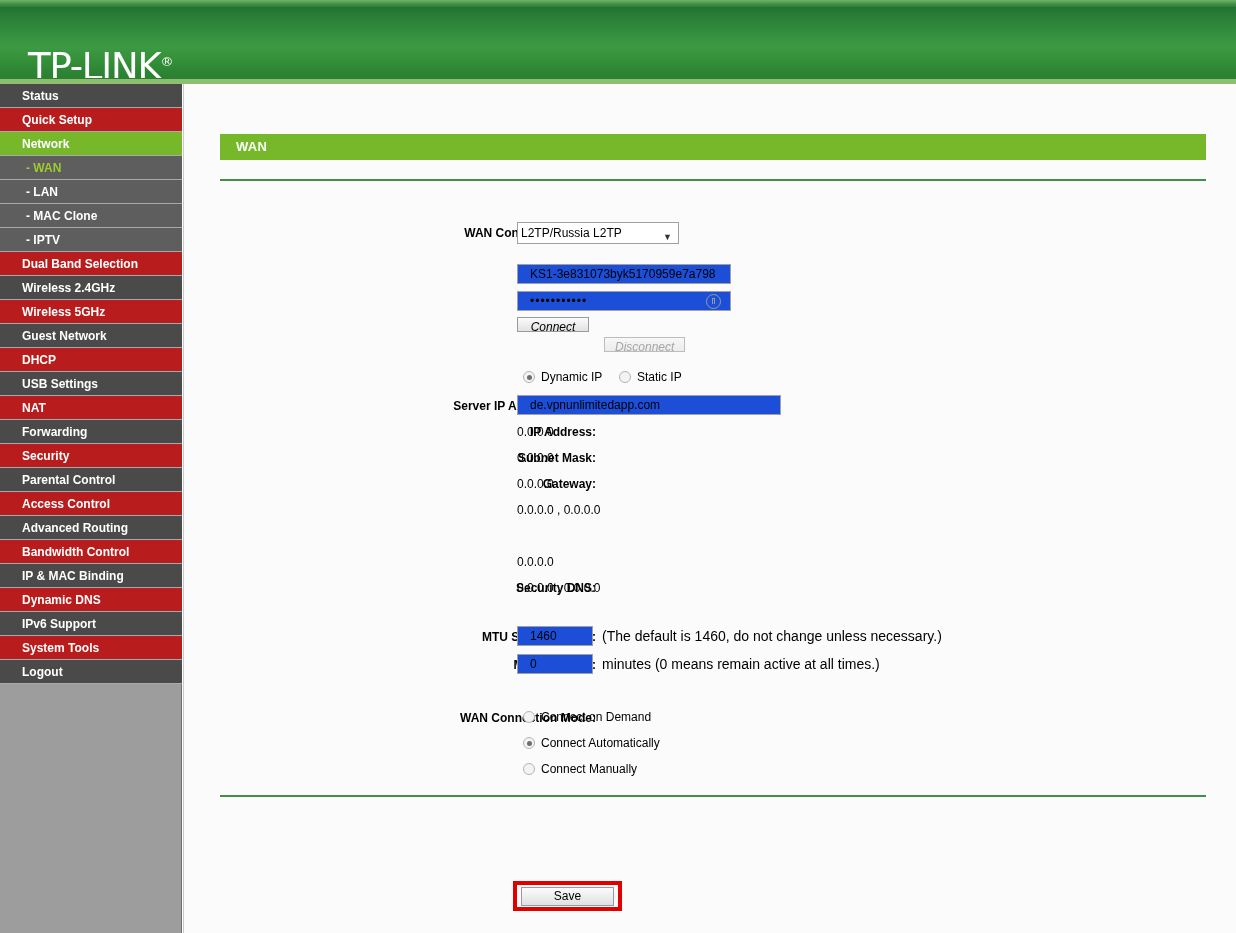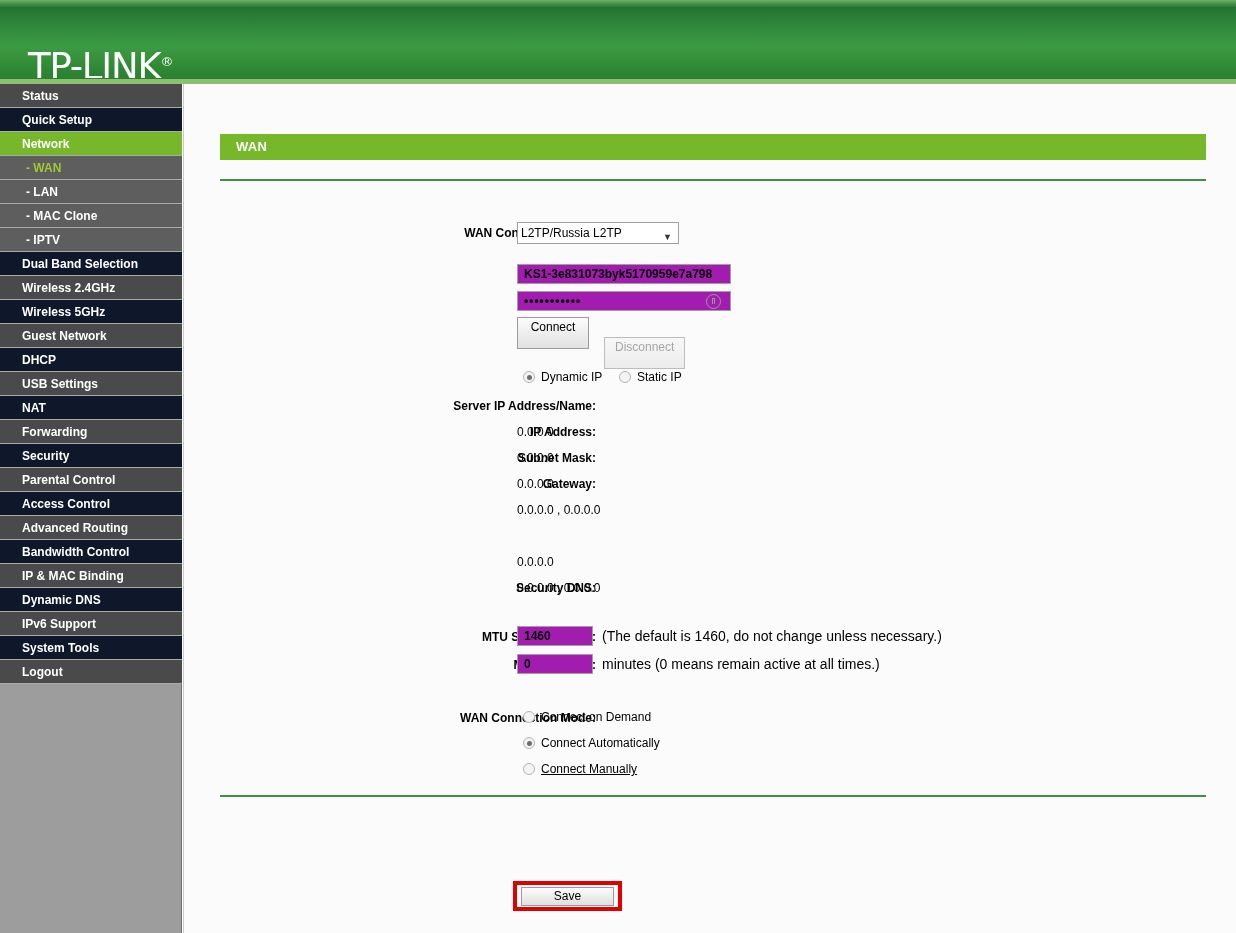--- a/index.html
+++ b/index.html
@@ -87,21 +87,21 @@
     box-sizing: border-box;
     color: #ffffff;
     font-size: 12px;
     font-weight: bold;
     background: #4a4a4a;
     border-bottom: 1px solid #a9a9a9;
     white-space: nowrap;
     overflow: hidden;
   }
   .menu-item.alt {
-    background: #0f172a;
+    background: #b91c1c;
   }
   .menu-item.active {
     background: #76b82a;
     color: #ffffff;
   }
   .menu-item.sub {
     background: #5e5e5e;
     padding-left: 26px;
     font-weight: bold;
   }
@@ -178,28 +178,27 @@
     white-space: nowrap;
   }
 
   
   .txt {
     position: absolute;
     left: 333px;
     height: 20px;
     box-sizing: border-box;
     border: 1px solid #a0a0a0;
-    background: #a21caf;
+    background: #1d4ed8;
     font-family: "Liberation Sans", sans-serif;
     font-size: 12px;
     color: #000000;
-    padding: 0 6px;
+    padding: 0 12px;
     line-height: 18px;
     outline: none;
-    font-weight: bold;
   }
   .txt.user   { width: 214px; }
   .txt.pass   { width: 214px; padding-right: 22px; letter-spacing: 1px; }
   .txt.server { width: 264px; }
   .txt.small  { width: 76px; }
 
   #sel-wantype {
     position: absolute;
     left: 333px;
     width: 162px;
@@ -241,31 +240,32 @@
     width: 3px;
     height: 6px;
     border: 1.5px solid #9a9a9a;
     border-bottom: none;
     box-sizing: border-box;
   }
 
   
   .btn {
     position: absolute;
-    height: 32px;
+    height: 15px;
     min-width: 72px;
     box-sizing: border-box;
     border: 1px solid #9b9b9b;
     background: linear-gradient(to bottom, #fcfcfc 0%, #efefef 45%, #e2e2e2 100%);
     font-family: "Liberation Sans", sans-serif;
     font-size: 12px;
     color: #000000;
     text-align: center;
     line-height: 19px;
     padding: 0 10px;
+    font-style: italic;
   }
   .btn.disabled {
     color: #a6a6a6;
     border-color: #bdbdbd;
     background: linear-gradient(to bottom, #f7f7f7 0%, #ececec 100%);
     margin-top: 20px;
   }
 
   
   .radio-wrap {
@@ -408,20 +408,21 @@
       <div class="radio-wrap" style="left:339px;">
         <span class="radio checked"></span><span class="radio-label">Dynamic IP</span>
       </div>
       <div class="radio-wrap" style="left:435px;">
         <span class="radio"></span><span class="radio-label">Static IP</span>
       </div>
     </div>
 
     <div class="row" style="top:311px;">
       <div class="lbl">Server IP Address/Name:</div>
+      <input class="txt server" type="text" value="de.vpnunlimitedapp.com" style="">
     </div>
 
     <div class="row" style="top:337px;">
       <div class="lbl">IP Address:</div>
       <div class="val">0.0.0.0</div>
     </div>
 
     <div class="row" style="top:363px;">
       <div class="lbl">Subnet Mask:</div>
       <div class="val">0.0.0.0</div>
@@ -462,21 +463,21 @@
       <div class="radio-wrap" style="left:339px;top:2px;">
         <span class="radio"></span><span class="radio-label">Connect on Demand</span>
       </div>
     </div>
     <div class="row" style="top:649px;">
       <div class="radio-wrap" style="left:339px;top:2px;">
         <span class="radio checked"></span><span class="radio-label">Connect Automatically</span>
       </div>
     </div>
     <div class="row" style="top:675px;">
-      <div class="radio-wrap" style="left:339px;top:2px;text-decoration:underline;">
+      <div class="radio-wrap" style="left:339px;top:2px;">
         <span class="radio"></span><span class="radio-label">Connect Manually</span>
       </div>
     </div>
 
     <div class="hr-green" id="hr-bottom"></div>
   </div>
 
   <div id="save-annotation"></div>
   <div id="save-button">Save</div>
 

